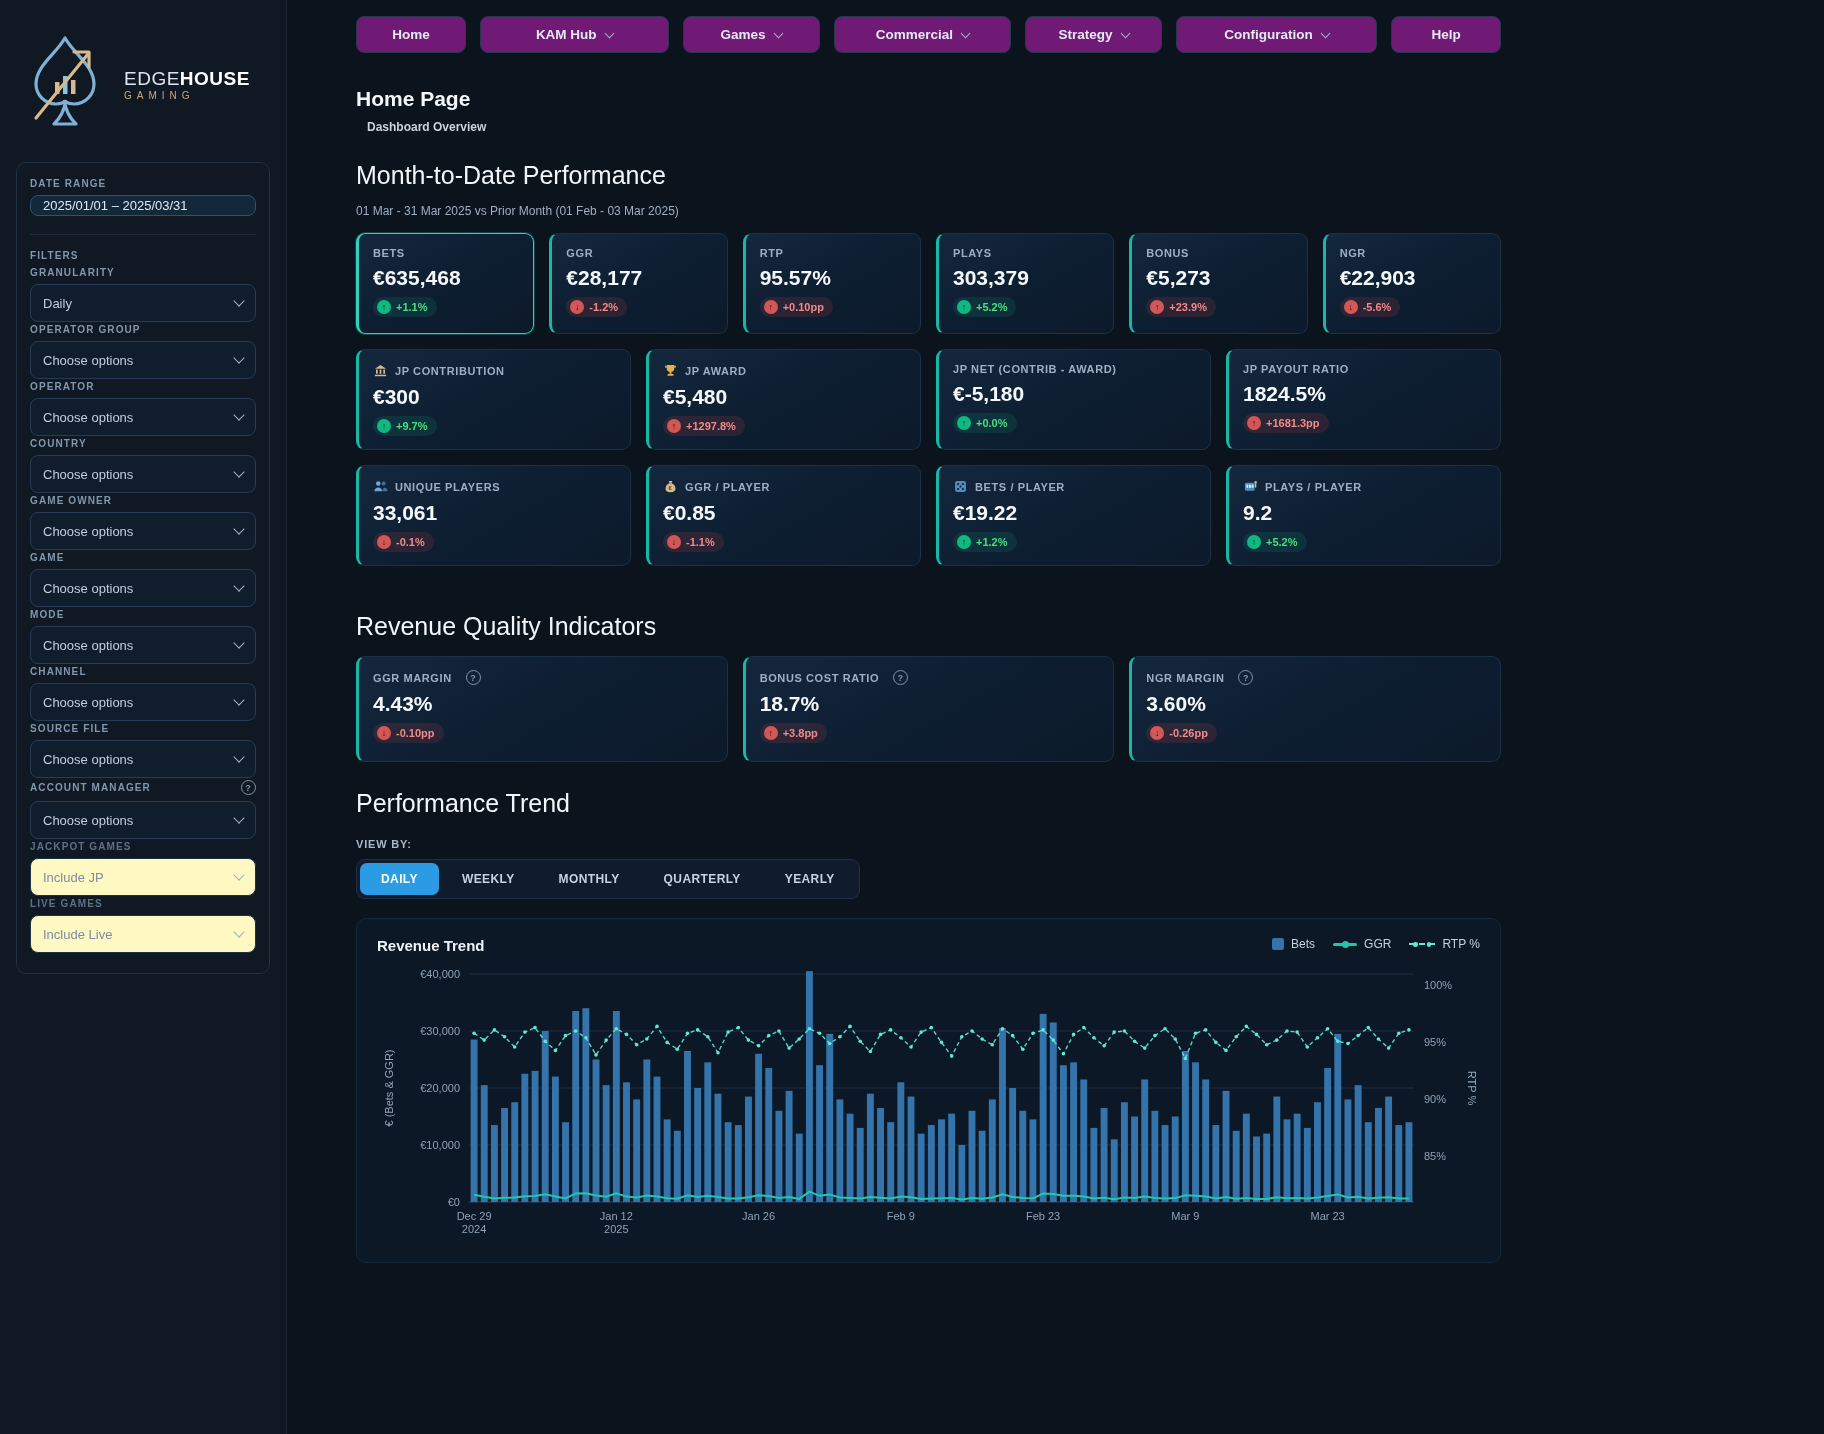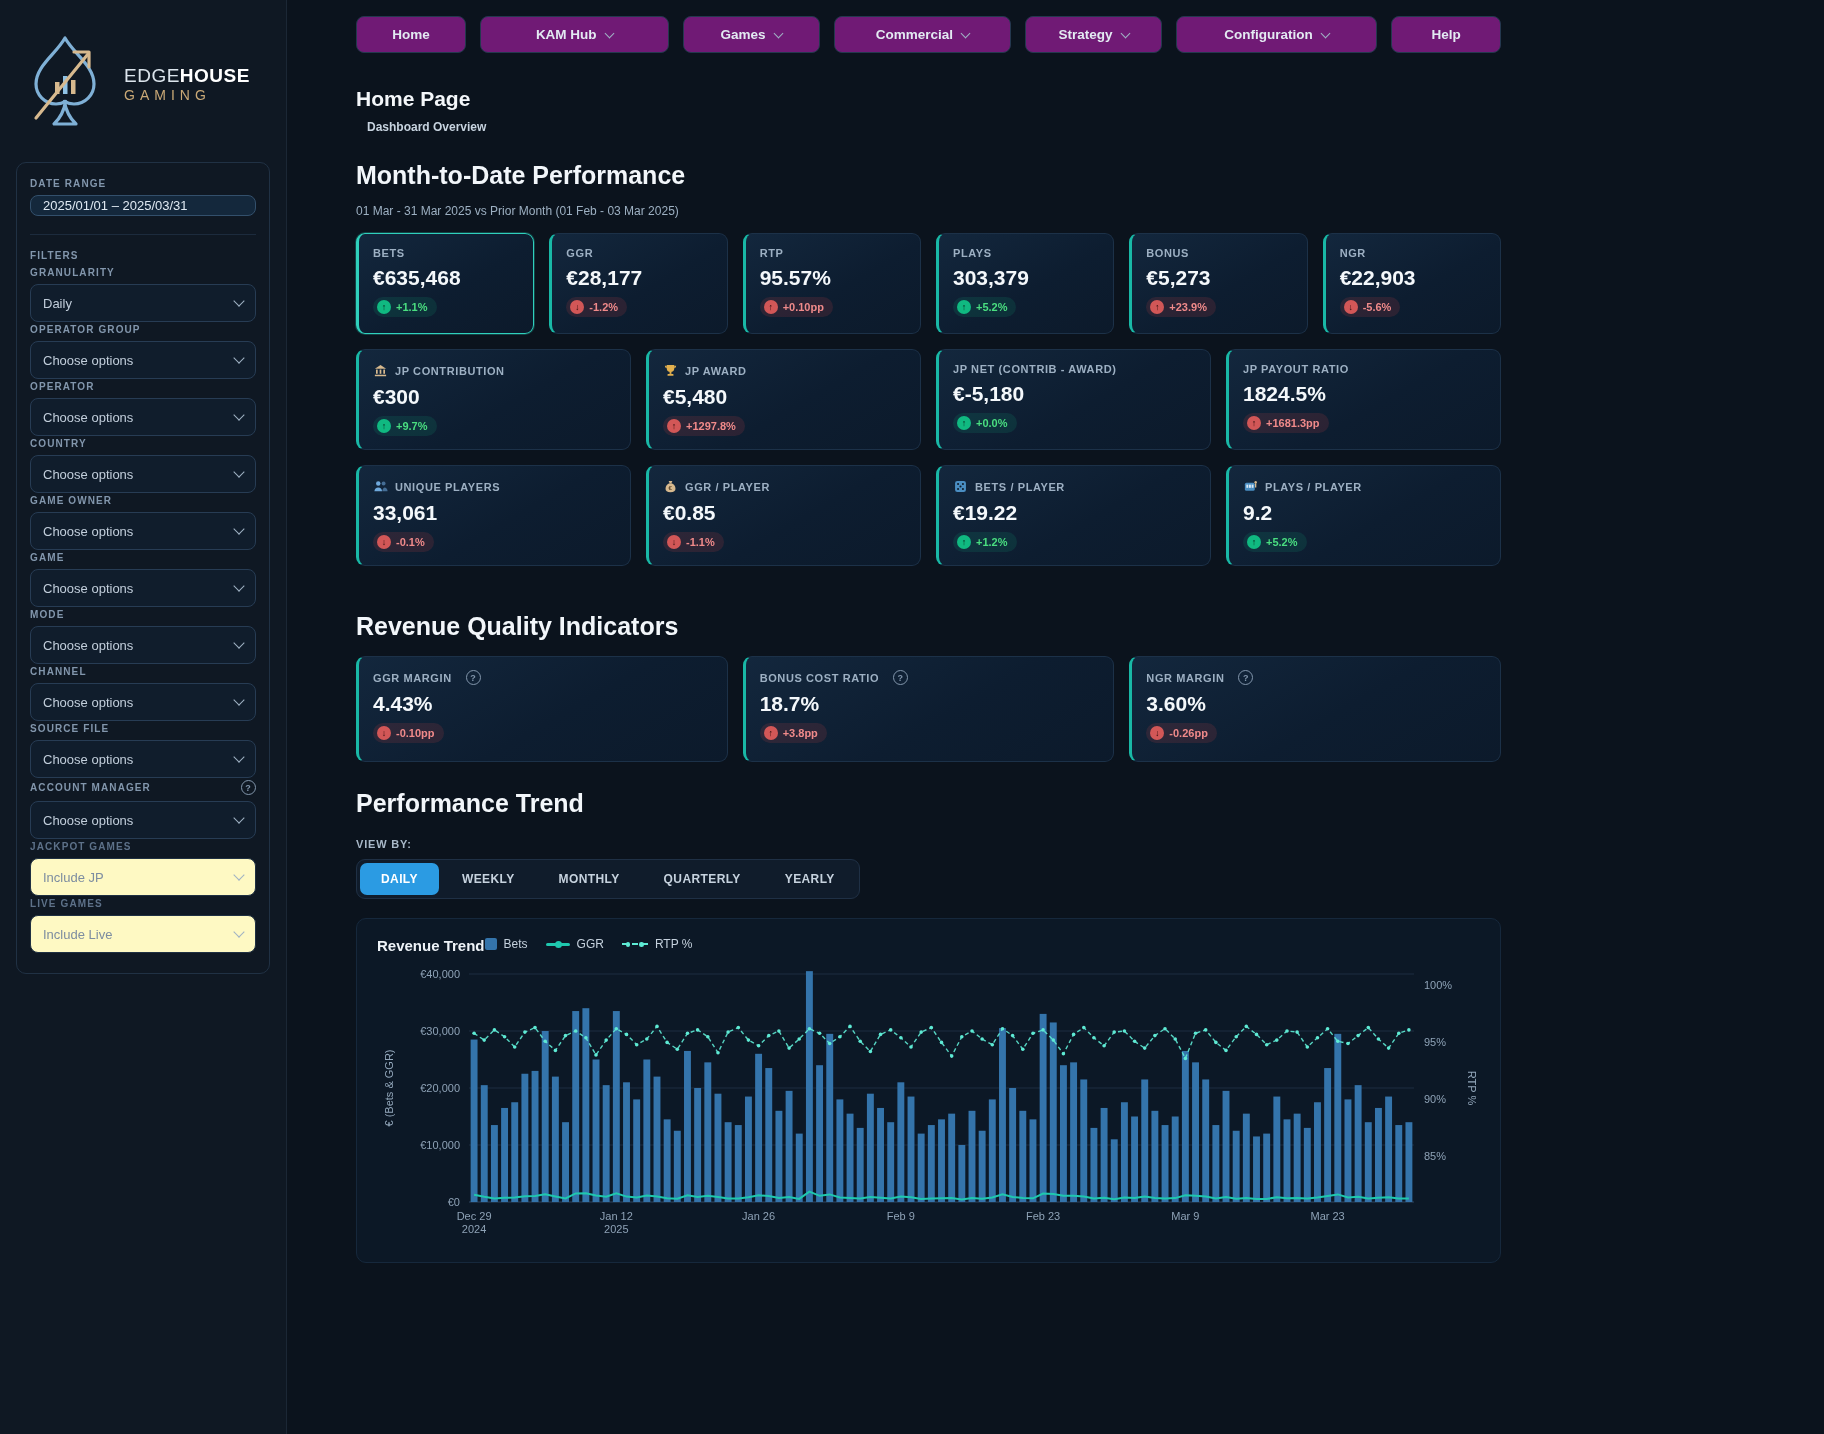--- a/index.html
+++ b/index.html
@@ -12,21 +12,21 @@
   
   .sidebar {
     position:absolute; left:0; top:0; width:287px; height:1434px;
     background:#0f1823; border-right:1px solid #1b2735; padding:18px 16px; overflow:hidden;
   }
   .brand { display:flex; align-items:center; gap:16px; padding:14px 6px 26px; cursor:pointer; }
   .brand svg { width:86px; height:104px; flex:none; }
   .brand-name { font-size:19px; letter-spacing:.5px; color:#f2f6fa; white-space:nowrap; }
   .bn1 { font-weight:400; color:#dbe4ec; }
   .bn2 { font-weight:800; color:#ffffff; }
-  .brand-tag { font-size:14px; letter-spacing:5px; color:#c9a876; margin-top:0; }
+  .brand-tag { font-size:10px; letter-spacing:5px; color:#c9a876; margin-top:0; }
   .filter-panel { border:1px solid #203144; border-radius:10px; padding:13px 13px 20px; }
   .flabel {
     font-size:10px; font-weight:700; letter-spacing:1.1px; color:#8296ac;
     margin:15px 0 6px; display:flex; align-items:center; justify-content:space-between;
   }
   .flabel:first-child { margin-top:2px; }
   .date-input {
     height:21px; background:#14283c; border:1px solid #33506c; border-radius:8px;
     display:flex; align-items:center; padding:0 12px; font-size:13px; color:#dfe9f2; cursor:pointer;
   }
@@ -60,21 +60,21 @@
   .nav-btn .chev { margin-top:-2px; width:7px; height:7px; }
   .topnav .nav-btn:nth-child(1){flex:.78}
   .topnav .nav-btn:nth-child(2){flex:1.42}
   .topnav .nav-btn:nth-child(3){flex:1.0}
   .topnav .nav-btn:nth-child(4){flex:1.33}
   .topnav .nav-btn:nth-child(5){flex:1.0}
   .topnav .nav-btn:nth-child(6){flex:1.52}
   .topnav .nav-btn:nth-child(7){flex:.78}
   .page-title { margin:34px 0 0; font-size:21px; font-weight:700; color:#f4f7fa; }
   .page-sub { margin:9px 0 0 11px; font-size:12px; font-weight:700; color:#c7d3df; }
-  .sec-title { margin:27px 0 0; font-size:25px; font-weight:700; color:#f2f6fa; }
+  .sec-title { margin:27px 0 0; font-size:25px; font-weight:400; color:#f2f6fa; }
   .quality-title { margin-top:46px; }
   .trend-title { }
   .period { margin:14px 0 2px; font-size:12px; color:#9db0c2; }
   
   .kpi-row { display:flex; gap:15px; margin-top:15px; width:1145px; }
   .kpi {
     flex:1; height:101px; border-radius:9px; padding:13px 14px;
     background:linear-gradient(150deg,#13273d 0%,#0d1d30 55%,#0c1a2b 100%);
     border:1px solid #1c3148; border-left:3px solid #19b8a6;
     display:flex; flex-direction:column; gap:7px;
@@ -105,21 +105,21 @@
   .tabs { display:inline-flex; background:#101c2b; border:1px solid #1f3045; border-radius:9px; padding:3px; gap:2px; }
   .tab {
     padding:9px 21px; border-radius:7px; font-size:12px; font-weight:700; letter-spacing:.4px;
     color:#c6d2de; background:transparent; border:none; cursor:pointer; font-family:inherit;
   }
   .tab.active { background:#2b9be3; color:#fff; }
   .chart-panel {
     margin-top:19px; width:1145px; background:#0c1826; border:1px solid #16283c;
     border-radius:10px; padding:18px 20px 12px;
   }
-  .chart-head { display:flex; justify-content:flex-start; align-items:flex-start; margin-bottom:10px; }
+  .chart-head { display:flex; justify-content:space-between; align-items:flex-start; margin-bottom:10px; }
   .chart-title { font-size:15px; font-weight:700; color:#eef3f8; }
   .legend { display:flex; gap:18px; align-items:center; }
   .legend-item { display:flex; align-items:center; gap:7px; font-size:12px; color:#c5d1dd; cursor:pointer; }
   .sw { display:inline-block; flex:none; }
   .sw-bar { width:12px; height:12px; border-radius:2px; }
   .sw-line { width:24px; height:3px; border-radius:2px; position:relative; }
   .sw-line::after { content:""; position:absolute; left:9px; top:-2px; width:7px; height:7px; border-radius:50%; background:inherit; }
   .sw-dash { width:26px; height:0; border-top:2px dashed; position:relative; }
   .sw-dash::before,.sw-dash::after { content:""; position:absolute; top:-3px; width:4.5px; height:4.5px; border-radius:50%; background:currentColor; }
   .sw-dash::before { left:4px; }

